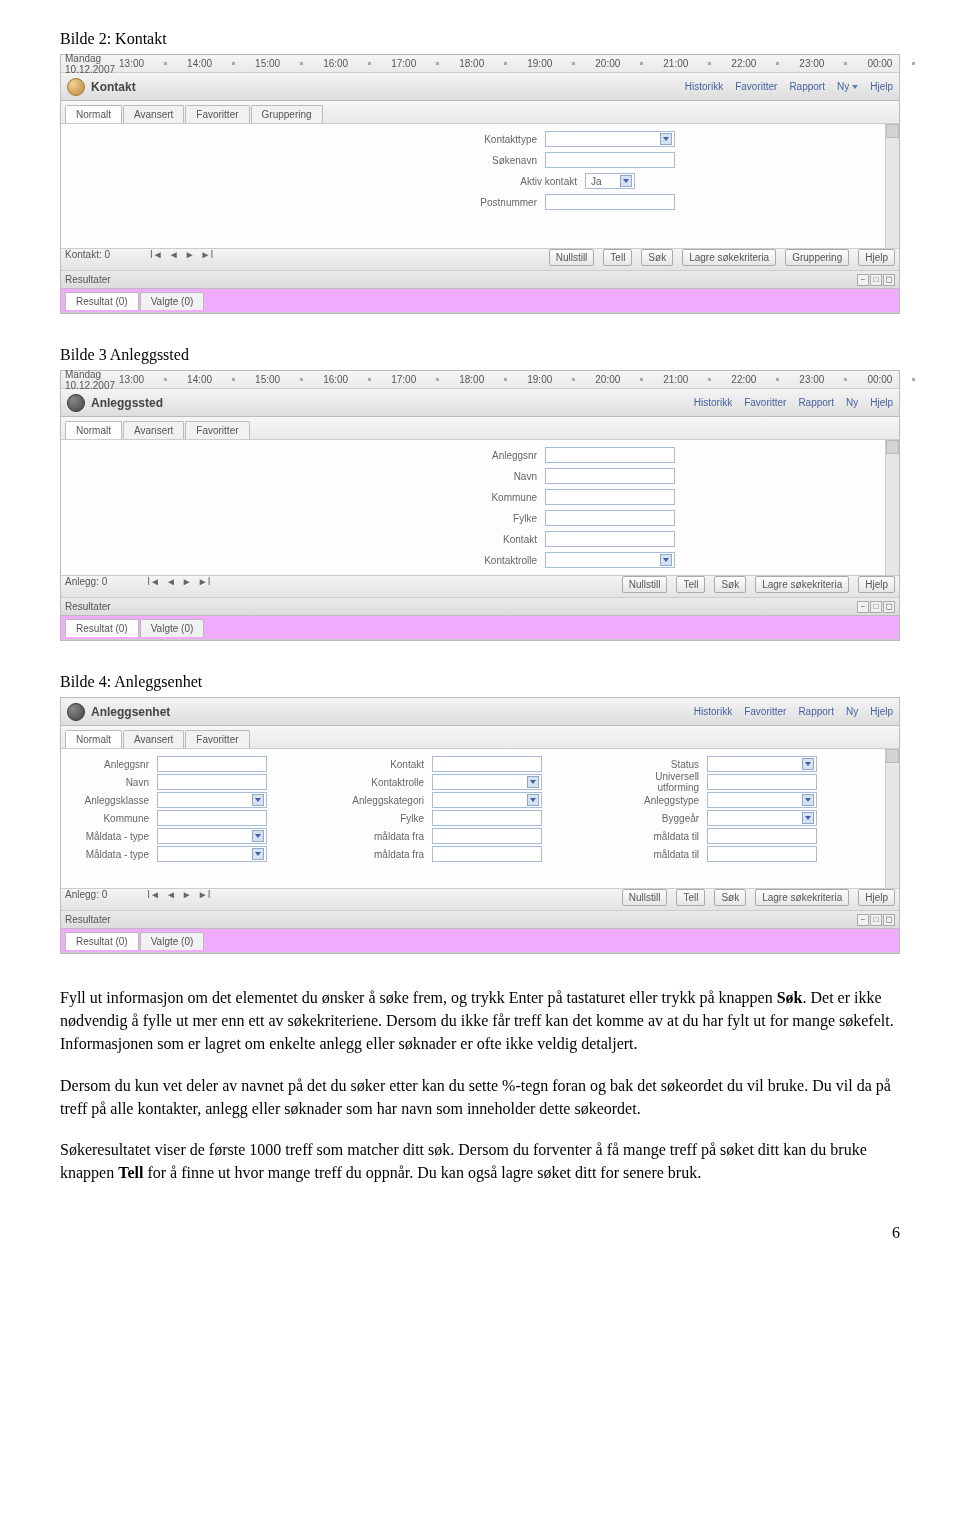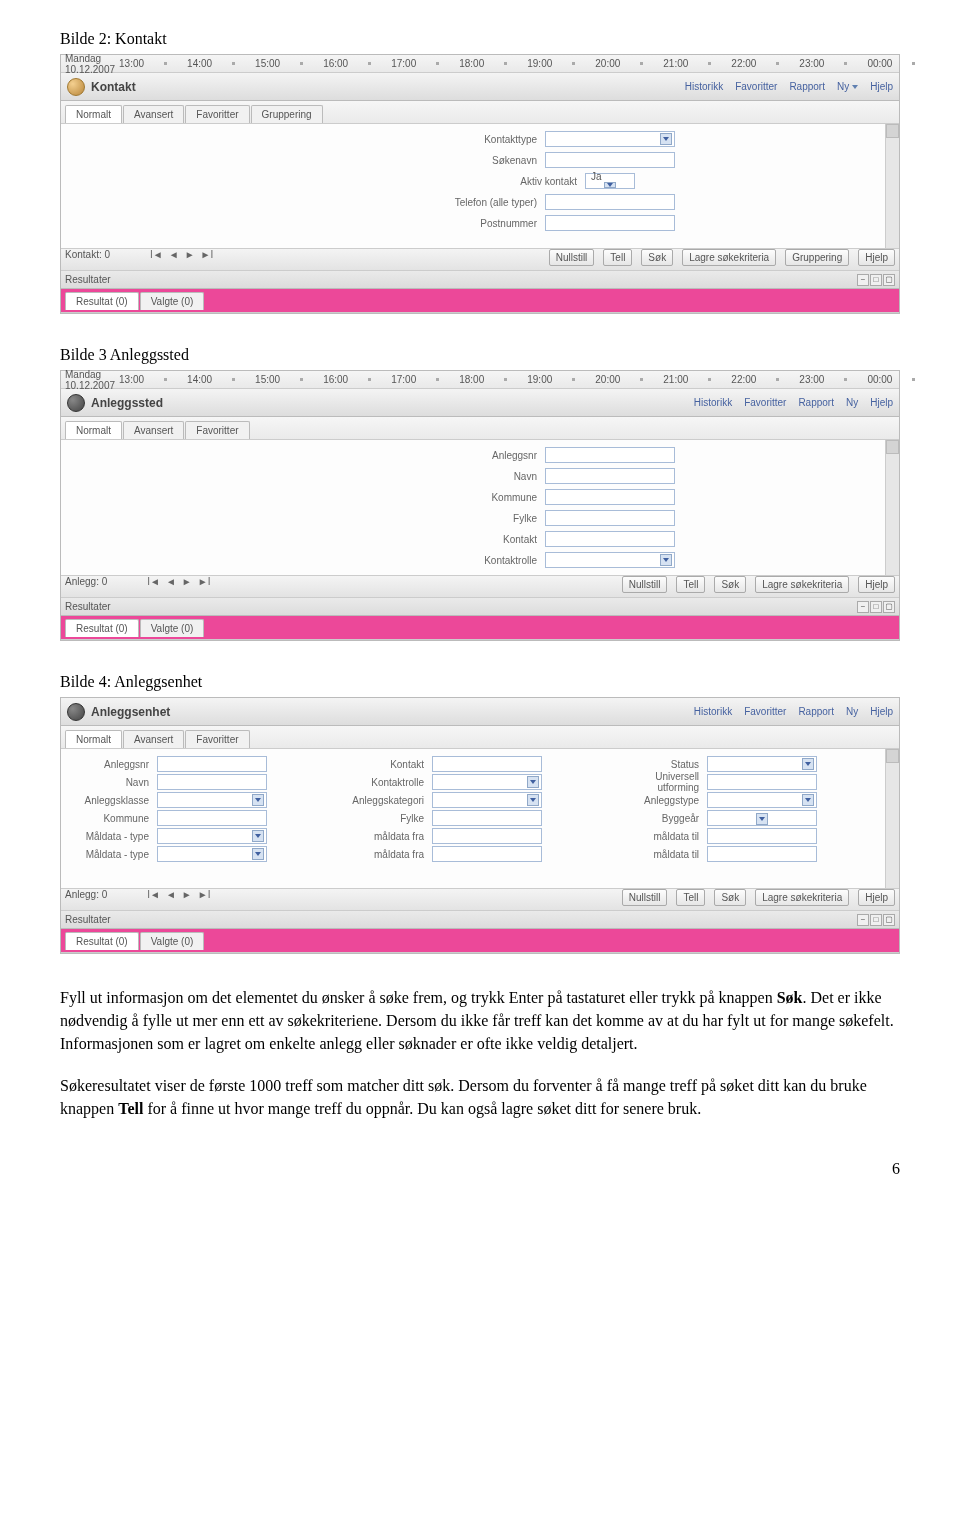--- a/index.html
+++ b/index.html
@@ -21,38 +21,38 @@
   .tabs { display: flex; background: linear-gradient(#f6f6f6,#eaeaea); border-bottom: 1px solid #ccc; padding: 4px 4px 0 4px; }
   .tab { border: 1px solid #bbb; border-bottom: none; padding: 3px 10px; margin-right: 1px; background: #f1f1f1; border-radius: 2px 2px 0 0; font-size: 10px; }
   .tab.active { background: #fff; }
   .panel { background: #fdfdfd; border-bottom: 1px solid #ccc; min-height: 125px; padding: 6px; position: relative; }
   .panel .scroll { position: absolute; right: 0; top: 0; bottom: 0; width: 14px; background: #e6e6e6; border-left: 1px solid #ccc; }
   .panel .scroll div { height: 14px; background: #d4d4d4; border: 1px solid #bbb; }
   .fields { display: flex; flex-direction: column; gap: 3px; align-items: center; }
   .field-row { display: flex; align-items: center; height: 18px; }
   .field-row label { width: 260px; text-align: right; padding-right: 8px; color: #666; font-size: 10px; }
   .field-row .inp { width: 130px; height: 16px; border: 1px solid #a8bcd8; background: #fff; display: flex; align-items: center; justify-content: flex-end; padding: 0 2px; }
-  .field-row .inp.short { width: 50px; flex-direction: column; }
+  .field-row .inp.short { width: 50px; }
   .field-row .inp .dd-btn { width: 12px; height: 12px; background: #d6e2f2; border: 1px solid #90a8c8; display: flex; align-items: center; justify-content: center; }
   .field-row .inp .dd-btn .tri { border-top: 4px solid #4060a0; }
   .field-row .txt { font-size: 10px; color: #555; padding-left: 3px; }
   .cols3 { display: flex; flex-wrap: wrap; }
   .col { flex: 0 0 33.3%; }
   .col .field-row label { width: 90px; }
   .col .field-row .inp { width: 110px; }
   .statusbar { display: flex; align-items: flex-start; background: linear-gradient(#f4f4f4,#e3e3e3); border-bottom: 1px solid #ccc; height: 22px; padding: 0 4px; font-size: 10px; }
   .statusbar .left { flex: 0 0 auto; margin-right: 40px; }
   .statusbar .nav { display: flex; gap: 6px; margin-right: auto; color: #666; }
   .statusbar .nav span { cursor: pointer; }
   .statusbar .btns { display: flex; gap: 9px; }
   .btn { border: 1px solid #aaa; background: linear-gradient(#fdfdfd,#e6e6e6); padding: 2px 6px; font-size: 10px; border-radius: 2px; cursor: pointer; }
   .section-header { display: flex; align-items: center; background: linear-gradient(#eaeaea,#dcdcdc); border-bottom: 1px solid #bbb; height: 18px; padding: 0 4px; font-weight: normal; font-size: 10px; }
   .section-header .win { margin-left: auto; display: flex; gap: 1px; }
   .section-header .win div { width: 12px; height: 12px; border: 1px solid #aaa; background: #f0f0f0; font-size: 8px; display: flex; align-items: center; justify-content: center; }
-  .subtabs { display: flex; background: #ec4899; padding: 3px 4px; border-bottom: 1px solid #ccc; height: 24px; align-items: center; }
+  .subtabs { display: flex; background: #f0abfc; padding: 3px 4px; border-bottom: 1px solid #ccc; height: 24px; align-items: center; }
   .prose { margin-top: 30px; font-family: Georgia, serif; font-size: 16px; line-height: 1.45; }
   .prose p { margin-bottom: 18px; }
   .pagenum { text-align: right; margin-top: 40px; font-size: 16px; }
 </style>
 </head>
 <body>
 
 <div class="heading">Bilde 2: Kontakt</div>
 <div class="app">
   <div class="timeline">
@@ -141,24 +141,20 @@
           <div class="inp"></div>
         </div>
       <div class="field-row">
           <label>Aktiv kontakt</label>
           <div class="inp short">
             <span class="txt" style="margin-right:auto">Ja</span>
             <div class="dd-btn">
               <div class="tri"></div>
             </div>
           </div>
-        </div>
-      <div class="field-row">
-          <label>Telefon (alle typer)</label>
-          <div class="inp"></div>
         </div>
       <div class="field-row">
           <label>Postnummer</label>
           <div class="inp"></div>
         </div>
     </div>
     <div class="scroll">
         <div></div>
       </div>
   </div>
@@ -489,18 +485,19 @@
   <div class="subtabs">
     <div class="tab active">Resultat (0)</div>
     <div class="tab">Valgte (0)</div>
   </div>
 </div>
 
 <div class="prose">
   <p>
     <span>Fyll ut informasjon om det elementet du ønsker å søke frem, og trykk Enter på tastaturet eller trykk på knappen </span><b>Søk</b><span>. Det er ikke nødvendig å fylle ut mer enn ett av søkekriteriene. Dersom du ikke får treff kan det komme av at du har fylt ut for mange søkefelt. Informasjonen som er lagret om enkelte anlegg eller søknader er ofte ikke veldig detaljert.</span>
   </p>
+  <p>Dersom du kun vet deler av navnet på det du søker etter kan du sette %-tegn foran og bak det søkeordet du vil bruke. Du vil da på treff på alle kontakter, anlegg eller søknader som har navn som inneholder dette søkeordet.</p>
   <p>
     <span>Søkeresultatet viser de første 1000 treff som matcher ditt søk. Dersom du forventer å få mange treff på søket ditt kan du bruke knappen </span><b>Tell</b><span> for å finne ut hvor mange treff du oppnår. Du kan også lagre søket ditt for senere bruk.</span>
   </p>
 </div>
 
 <div class="pagenum">6</div>
 
 </body></html>

